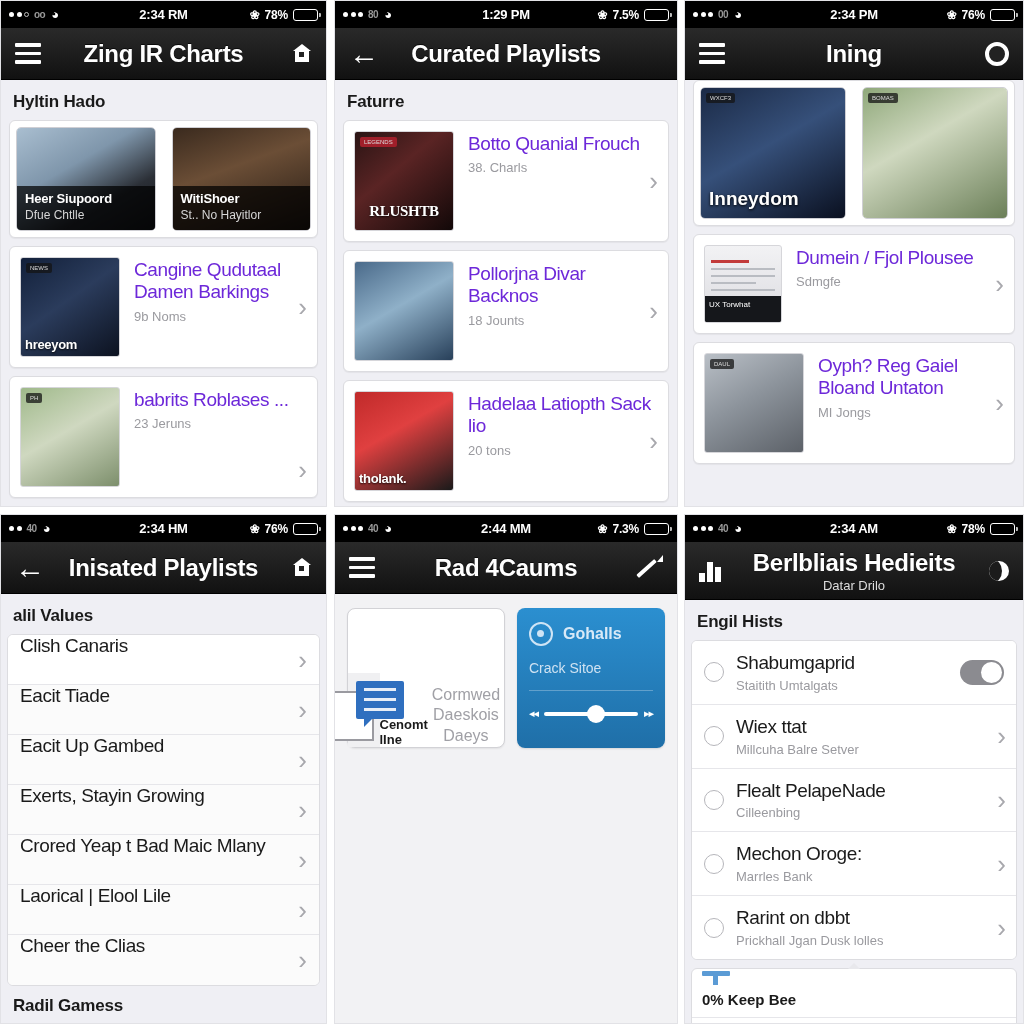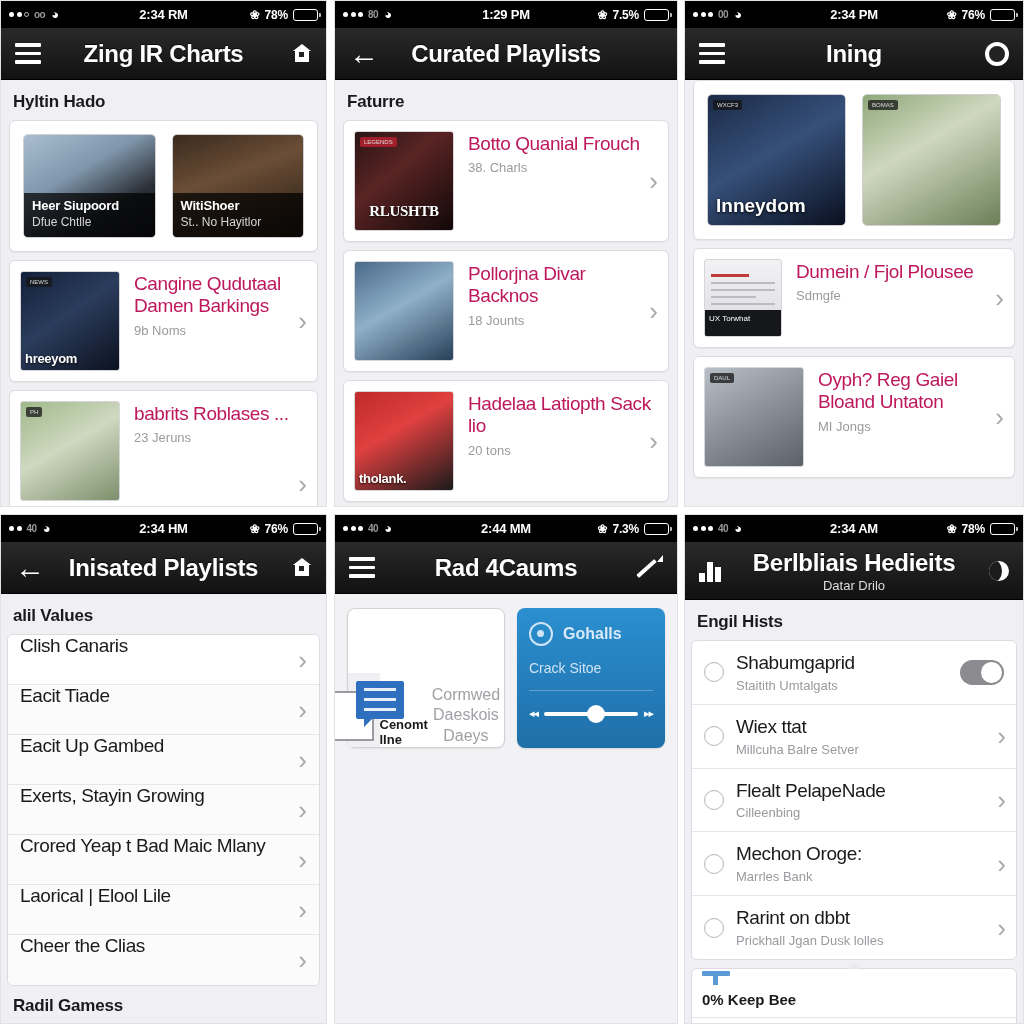--- a/index.html
+++ b/index.html
@@ -123,42 +123,42 @@
     padding: 12px 14px 8px 12px; letter-spacing: -0.2px;
   }
   .card {
     background: #fff; margin: 0 8px 8px 8px;
     border: 1px solid #dcdce0; border-radius: 6px;
     box-shadow: 0 1px 1px rgba(0,0,0,.05);
     overflow: hidden;
   }
 
   
-  .hero-row { display: flex; gap: 16px; padding: 13px; }
+  .hero-row { display: flex; gap: 16px; padding: 6px; }
   .hero-tile {
     flex: 1; height: 104px; border-radius: 5px; position: relative;
     overflow: hidden; border: 1px solid #cfcfd4;
   }
   .hero-img { position: absolute; inset: 0; }
   .hero-cap {
     position: absolute; left: 0; right: 0; bottom: 0;
     background: rgba(0,0,0,.72); padding: 6px 8px 7px;
   }
   .hero-t { color:#fff; font-size: 13px; font-weight: bold; letter-spacing:-.2px; line-height:1.15; }
   .hero-s { color:#d6d6d6; font-size: 12px; line-height: 1.25; margin-top: 1px; }
 
   
   .mrow { display: flex; align-items: flex-start; padding: 10px; position: relative; min-height: 96px; }
   .thumb {
     width: 100px; height: 100px; flex: none; border-radius: 3px;
     border: 1px solid #d6d6da; overflow: hidden; position: relative; background:#bbb;
   }
   .thumb.sm { width: 78px; height: 78px; }
   .mrow-txt { flex: 1; padding: 2px 0 0 14px; min-width: 0; }
-  .mrow-title { font-size: 19px; color: #be185d; line-height: 1.18; letter-spacing: -0.4px; }
+  .mrow-title { font-size: 19px; color: #6d28d9; line-height: 1.18; letter-spacing: -0.4px; }
   .mrow-sub { font-size: 13px; color: #9a9a9f; margin-top: 5px; }
   .chev {
     position: absolute; right: 10px; top: 50%; transform: translateY(-50%);
     color: #a8a8ad; font-size: 26px; font-weight: 300; line-height: 1;
   }
   .chev.low { top: auto; bottom: 14px; transform: none; }
 
   
   .plist { background: #fff; margin: 0 6px; border: 1px solid #dcdce0; border-radius: 6px; overflow: hidden; }
   .prow {

